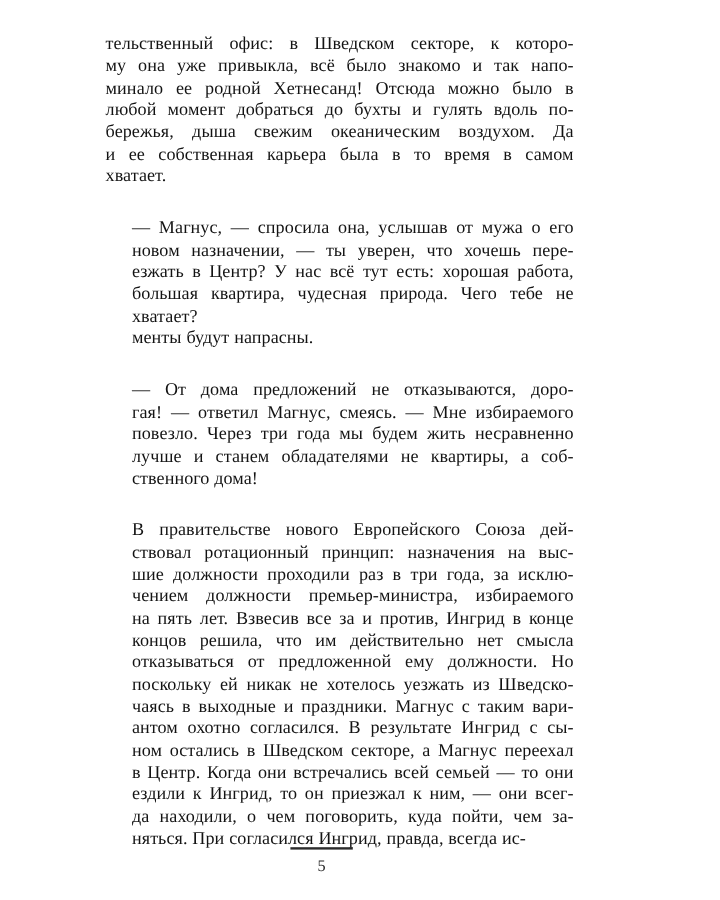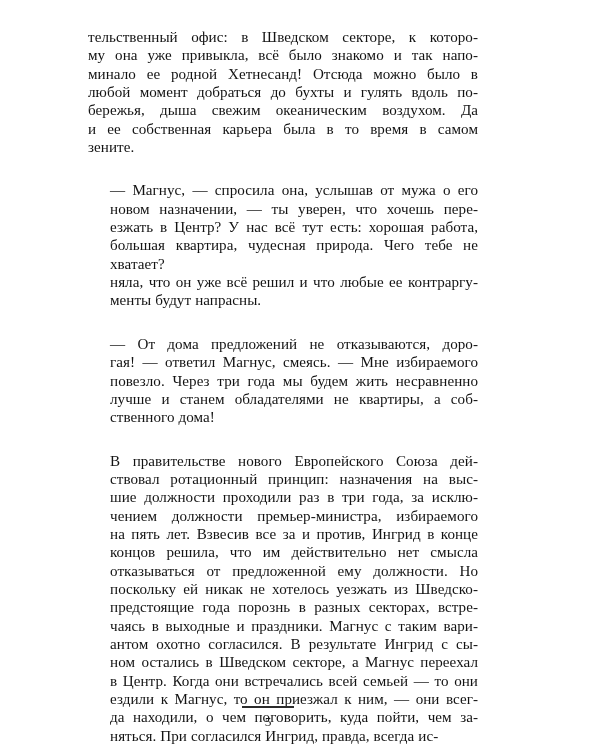--- a/index.html
+++ b/index.html
@@ -83,55 +83,53 @@
 <div class="page">
 
   <div class="text-block" id="text-body">
       <p class="para first">
         <span class="justline">тельственный офис: в Шведском секторе, к которо-</span>
         <span class="justline">му она уже привыкла, всё было знакомо и так напо-</span>
         <span class="justline">минало ее родной Хетнесанд! Отсюда можно было в</span>
         <span class="justline">любой момент добраться до бухты и гулять вдоль по-</span>
         <span class="justline">бережья, дыша свежим океаническим воздухом. Да</span>
         <span class="justline">и ее собственная карьера была в то время в самом</span>
-        <span class="lastline">зените.</span>
+        <span class="lastline">хватает.</span>
       </p>
       <p class="para">
         <span class="justline indented">— Магнус, — спросила она, услышав от мужа о его</span>
         <span class="justline">новом назначении, — ты уверен, что хочешь пере-</span>
         <span class="justline">езжать в Центр? У нас всё тут есть: хорошая работа,</span>
         <span class="justline">большая квартира, чудесная природа. Чего тебе не</span>
         <span class="lastline">хватает?</span>
       </p>
       <p class="para">
-        <span class="justline">няла, что он уже всё решил и что любые ее контраргу-</span>
         <span class="lastline">менты будут напрасны.</span>
       </p>
       <p class="para">
         <span class="justline indented">— От дома предложений не отказываются, доро-</span>
         <span class="justline">гая! — ответил Магнус, смеясь. — Мне избираемого</span>
         <span class="justline">повезло. Через три года мы будем жить несравненно</span>
         <span class="justline">лучше и станем обладателями не квартиры, а соб-</span>
         <span class="lastline">ственного дома!</span>
       </p>
       <p class="para">
         <span class="justline indented">В правительстве нового Европейского Союза дей-</span>
         <span class="justline">ствовал ротационный принцип: назначения на выс-</span>
         <span class="justline">шие должности проходили раз в три года, за исклю-</span>
         <span class="justline">чением должности премьер-министра, избираемого</span>
         <span class="justline">на пять лет. Взвесив все за и против, Ингрид в конце</span>
         <span class="justline">концов решила, что им действительно нет смысла</span>
         <span class="justline">отказываться от предложенной ему должности. Но</span>
         <span class="justline">поскольку ей никак не хотелось уезжать из Шведско-</span>
-        <span class="justline">предстоящие года порознь в разных секторах, встре-</span>
         <span class="justline">чаясь в выходные и праздники. Магнус с таким вари-</span>
         <span class="justline">антом охотно согласился. В результате Ингрид с сы-</span>
         <span class="justline">ном остались в Шведском секторе, а Магнус переехал</span>
         <span class="justline">в Центр. Когда они встречались всей семьей — то они</span>
-        <span class="justline">ездили к Магнус, то он приезжал к ним, — они всег-</span>
+        <span class="justline">ездили к Ингрид, то он приезжал к ним, — они всег-</span>
         <span class="justline">да находили, о чем поговорить, куда пойти, чем за-</span>
         <span class="lastline">няться. При согласился Ингрид, правда, всегда ис-</span>
       </p>
     </div>
 
   <div class="footer">
     <div class="footer-rule"></div>
     <div class="page-number">5</div>
   </div>
 

